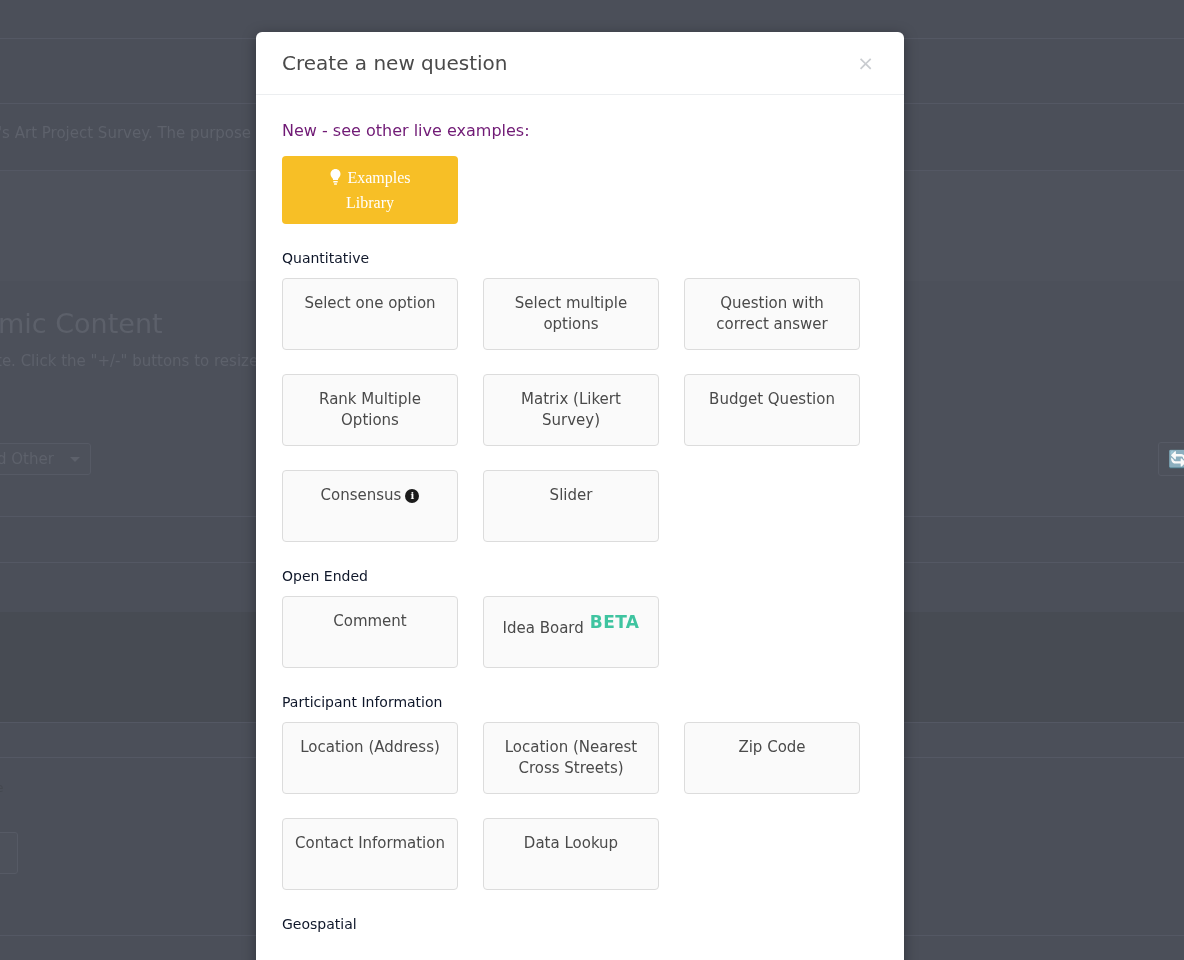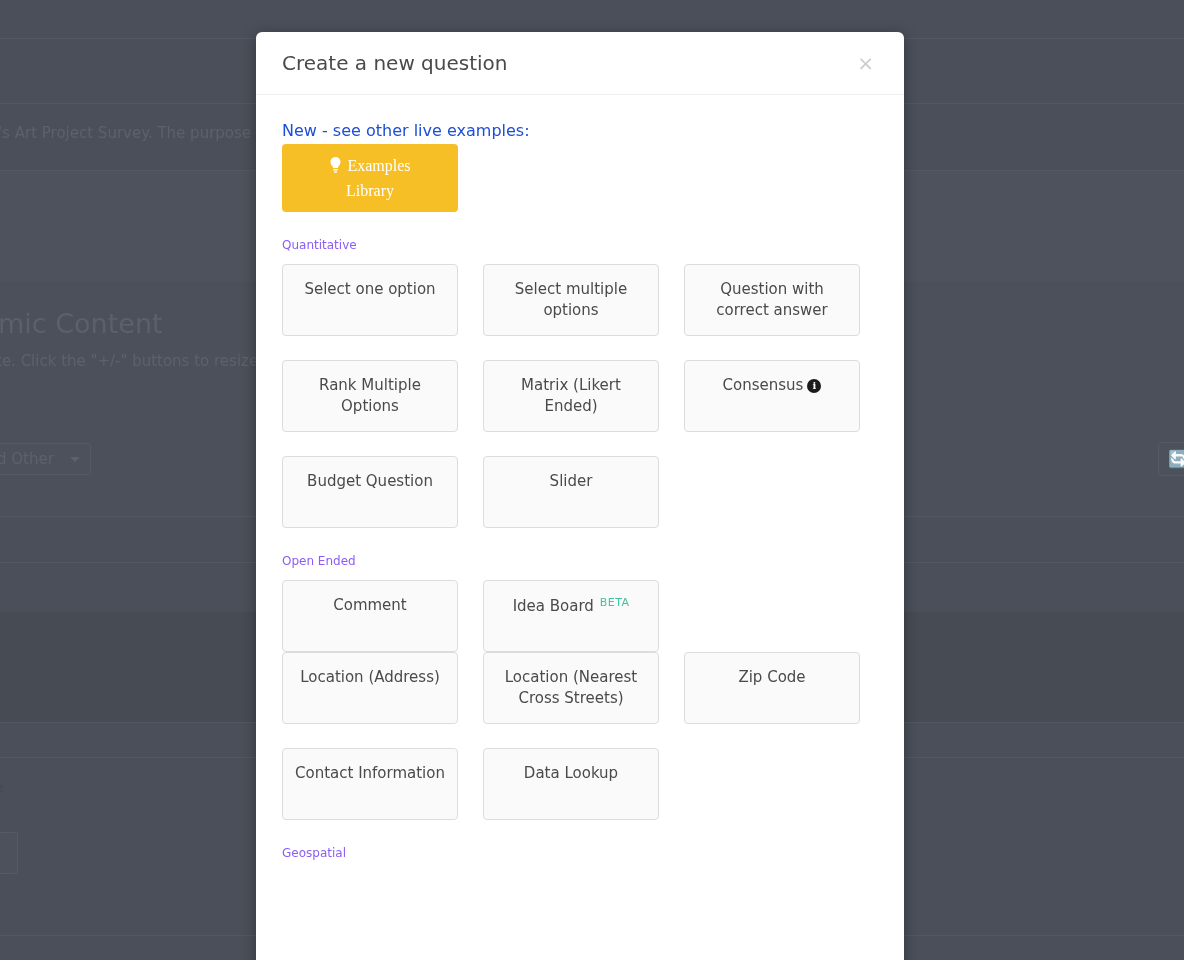--- a/index.html
+++ b/index.html
@@ -136,22 +136,22 @@
     cursor: pointer;
     padding: 2px 6px;
   }
 
   .modal-body {
     padding: 26px 26px 0 26px;
   }
 
   .lead {
     font-size: 16px;
-    color: #1d4ed8;
-    margin-bottom: 4px;
+    color: #701a75;
+    margin-bottom: 16px;
   }
 
   .examples-btn {
     width: 176px;
     height: 68px;
     background: #f7bf26;
     border: none;
     border-radius: 4px;
     color: #ffffff;
     font-size: 16px;
@@ -165,22 +165,22 @@
     padding: 0 14px;
   }
 
   .bulb {
     display: inline-block;
     margin-right: 5px;
     vertical-align: -2px;
   }
 
   .section-title {
-    font-size: 12px;
-    color: #8b5cf6;
+    font-size: 14px;
+    color: #0f172a;
     margin: 26px 0 12px 0;
   }
 
   .grid {
     display: grid;
     grid-template-columns: 176px 176px 176px;
     gap: 24px 25px;
   }
 
   .qbtn {
@@ -213,22 +213,22 @@
     color: #ffffff;
     font-size: 10px;
     font-weight: bold;
     font-family: "DejaVu Serif", serif;
     vertical-align: 1px;
     margin-left: 4px;
   }
 
   .beta {
     color: #3fc4a0;
-    font-size: 11px;
-    font-weight: normal;
+    font-size: 17px;
+    font-weight: bold;
     letter-spacing: .4px;
     vertical-align: 5px;
     margin-left: 6px;
   }
 
   .section-title.last { margin-bottom: 15px; }
 </style>
 </head>
 <body>
 
@@ -292,43 +292,44 @@
       <button class="qbtn">
           <span class="lbl">Select multiple options</span>
         </button>
       <button class="qbtn">
           <span class="lbl">Question with correct answer</span>
         </button>
       <button class="qbtn">
           <span class="lbl">Rank Multiple Options</span>
         </button>
       <button class="qbtn">
-          <span class="lbl">Matrix (Likert Ended)</span>
+          <span class="lbl">Matrix (Likert Survey)</span>
+        </button>
+      <button class="qbtn">
+          <span class="lbl">Budget Question</span>
         </button>
       <button class="qbtn">
           <span><span class="lbl">Consensus</span><span class="info-dot">i</span></span>
-        </button>
-      <button class="qbtn">
-          <span class="lbl">Budget Question</span>
         </button>
       <button class="qbtn">
           <span class="lbl">Slider</span>
         </button>
     </div>
 
     <div class="section-title">Open Ended</div>
     <div class="grid">
       <button class="qbtn">
           <span class="lbl">Comment</span>
         </button>
       <button class="qbtn">
           <span><span class="lbl">Idea Board</span><span class="beta">BETA</span></span>
         </button>
     </div>
 
+    <div class="section-title">Participant Information</div>
     <div class="grid">
       <button class="qbtn">
           <span class="lbl">Location (Address)</span>
         </button>
       <button class="qbtn">
           <span class="lbl">Location (Nearest Cross Streets)</span>
         </button>
       <button class="qbtn">
           <span class="lbl">Zip Code</span>
         </button>

